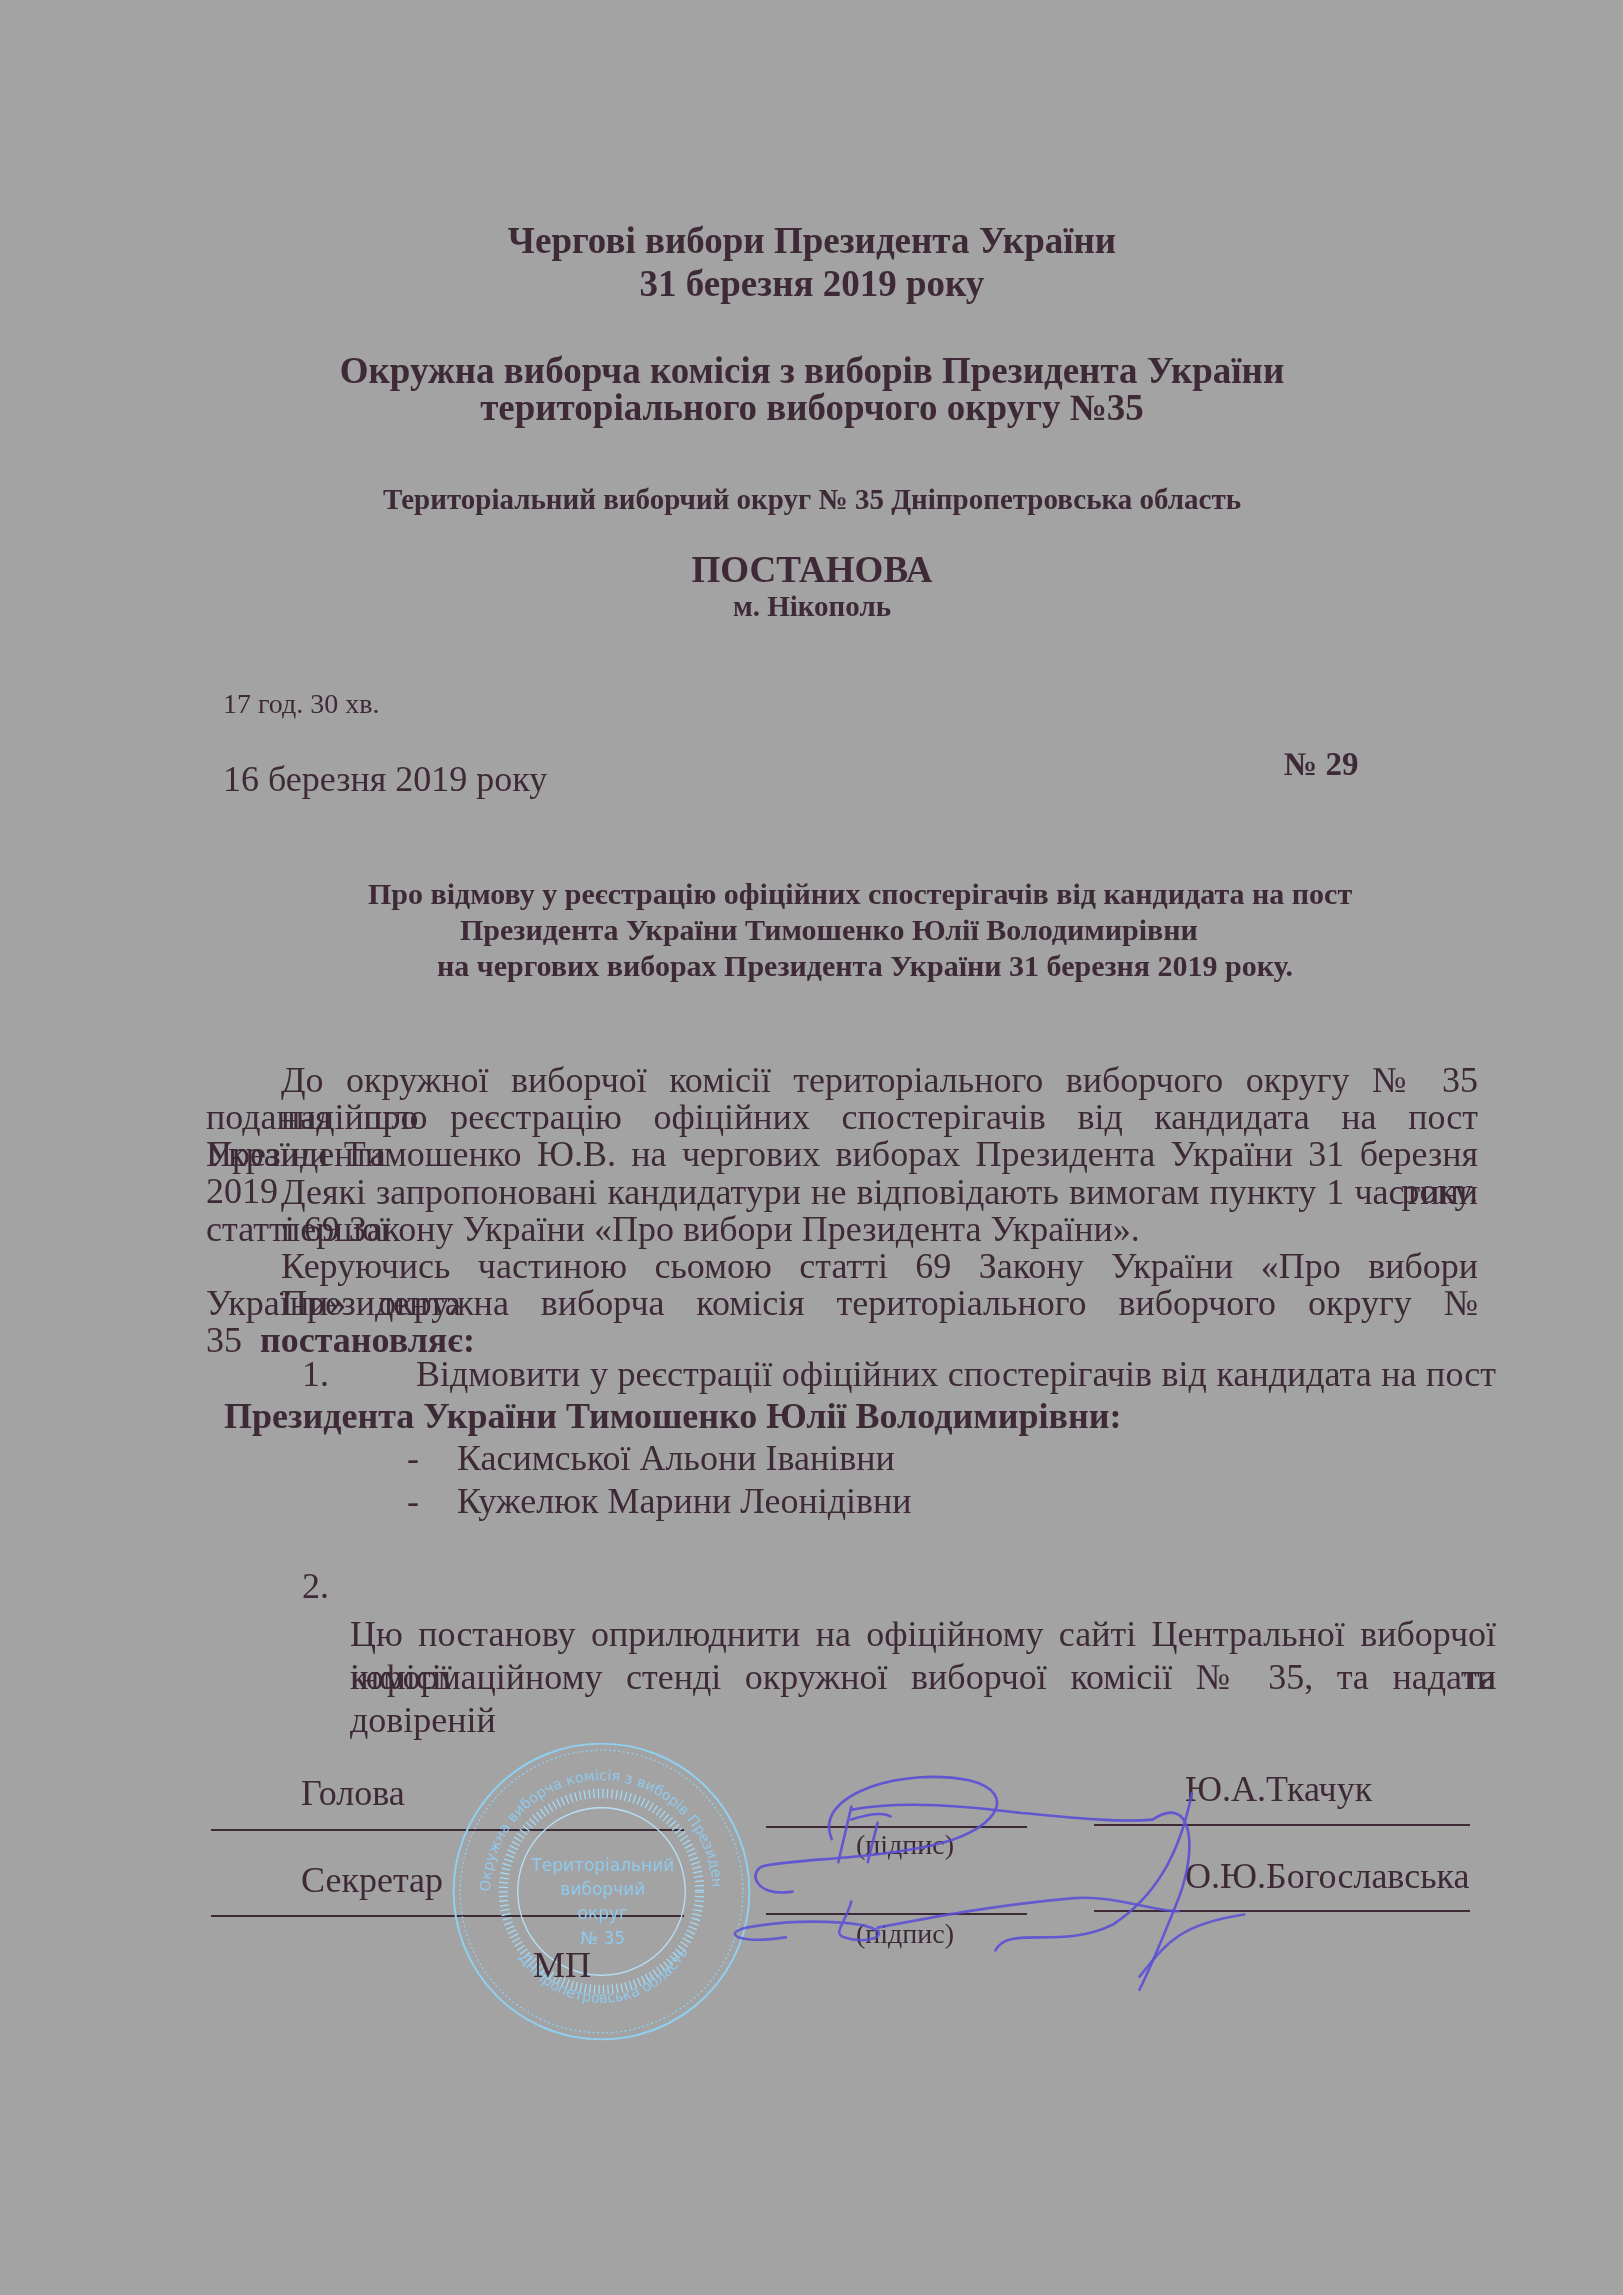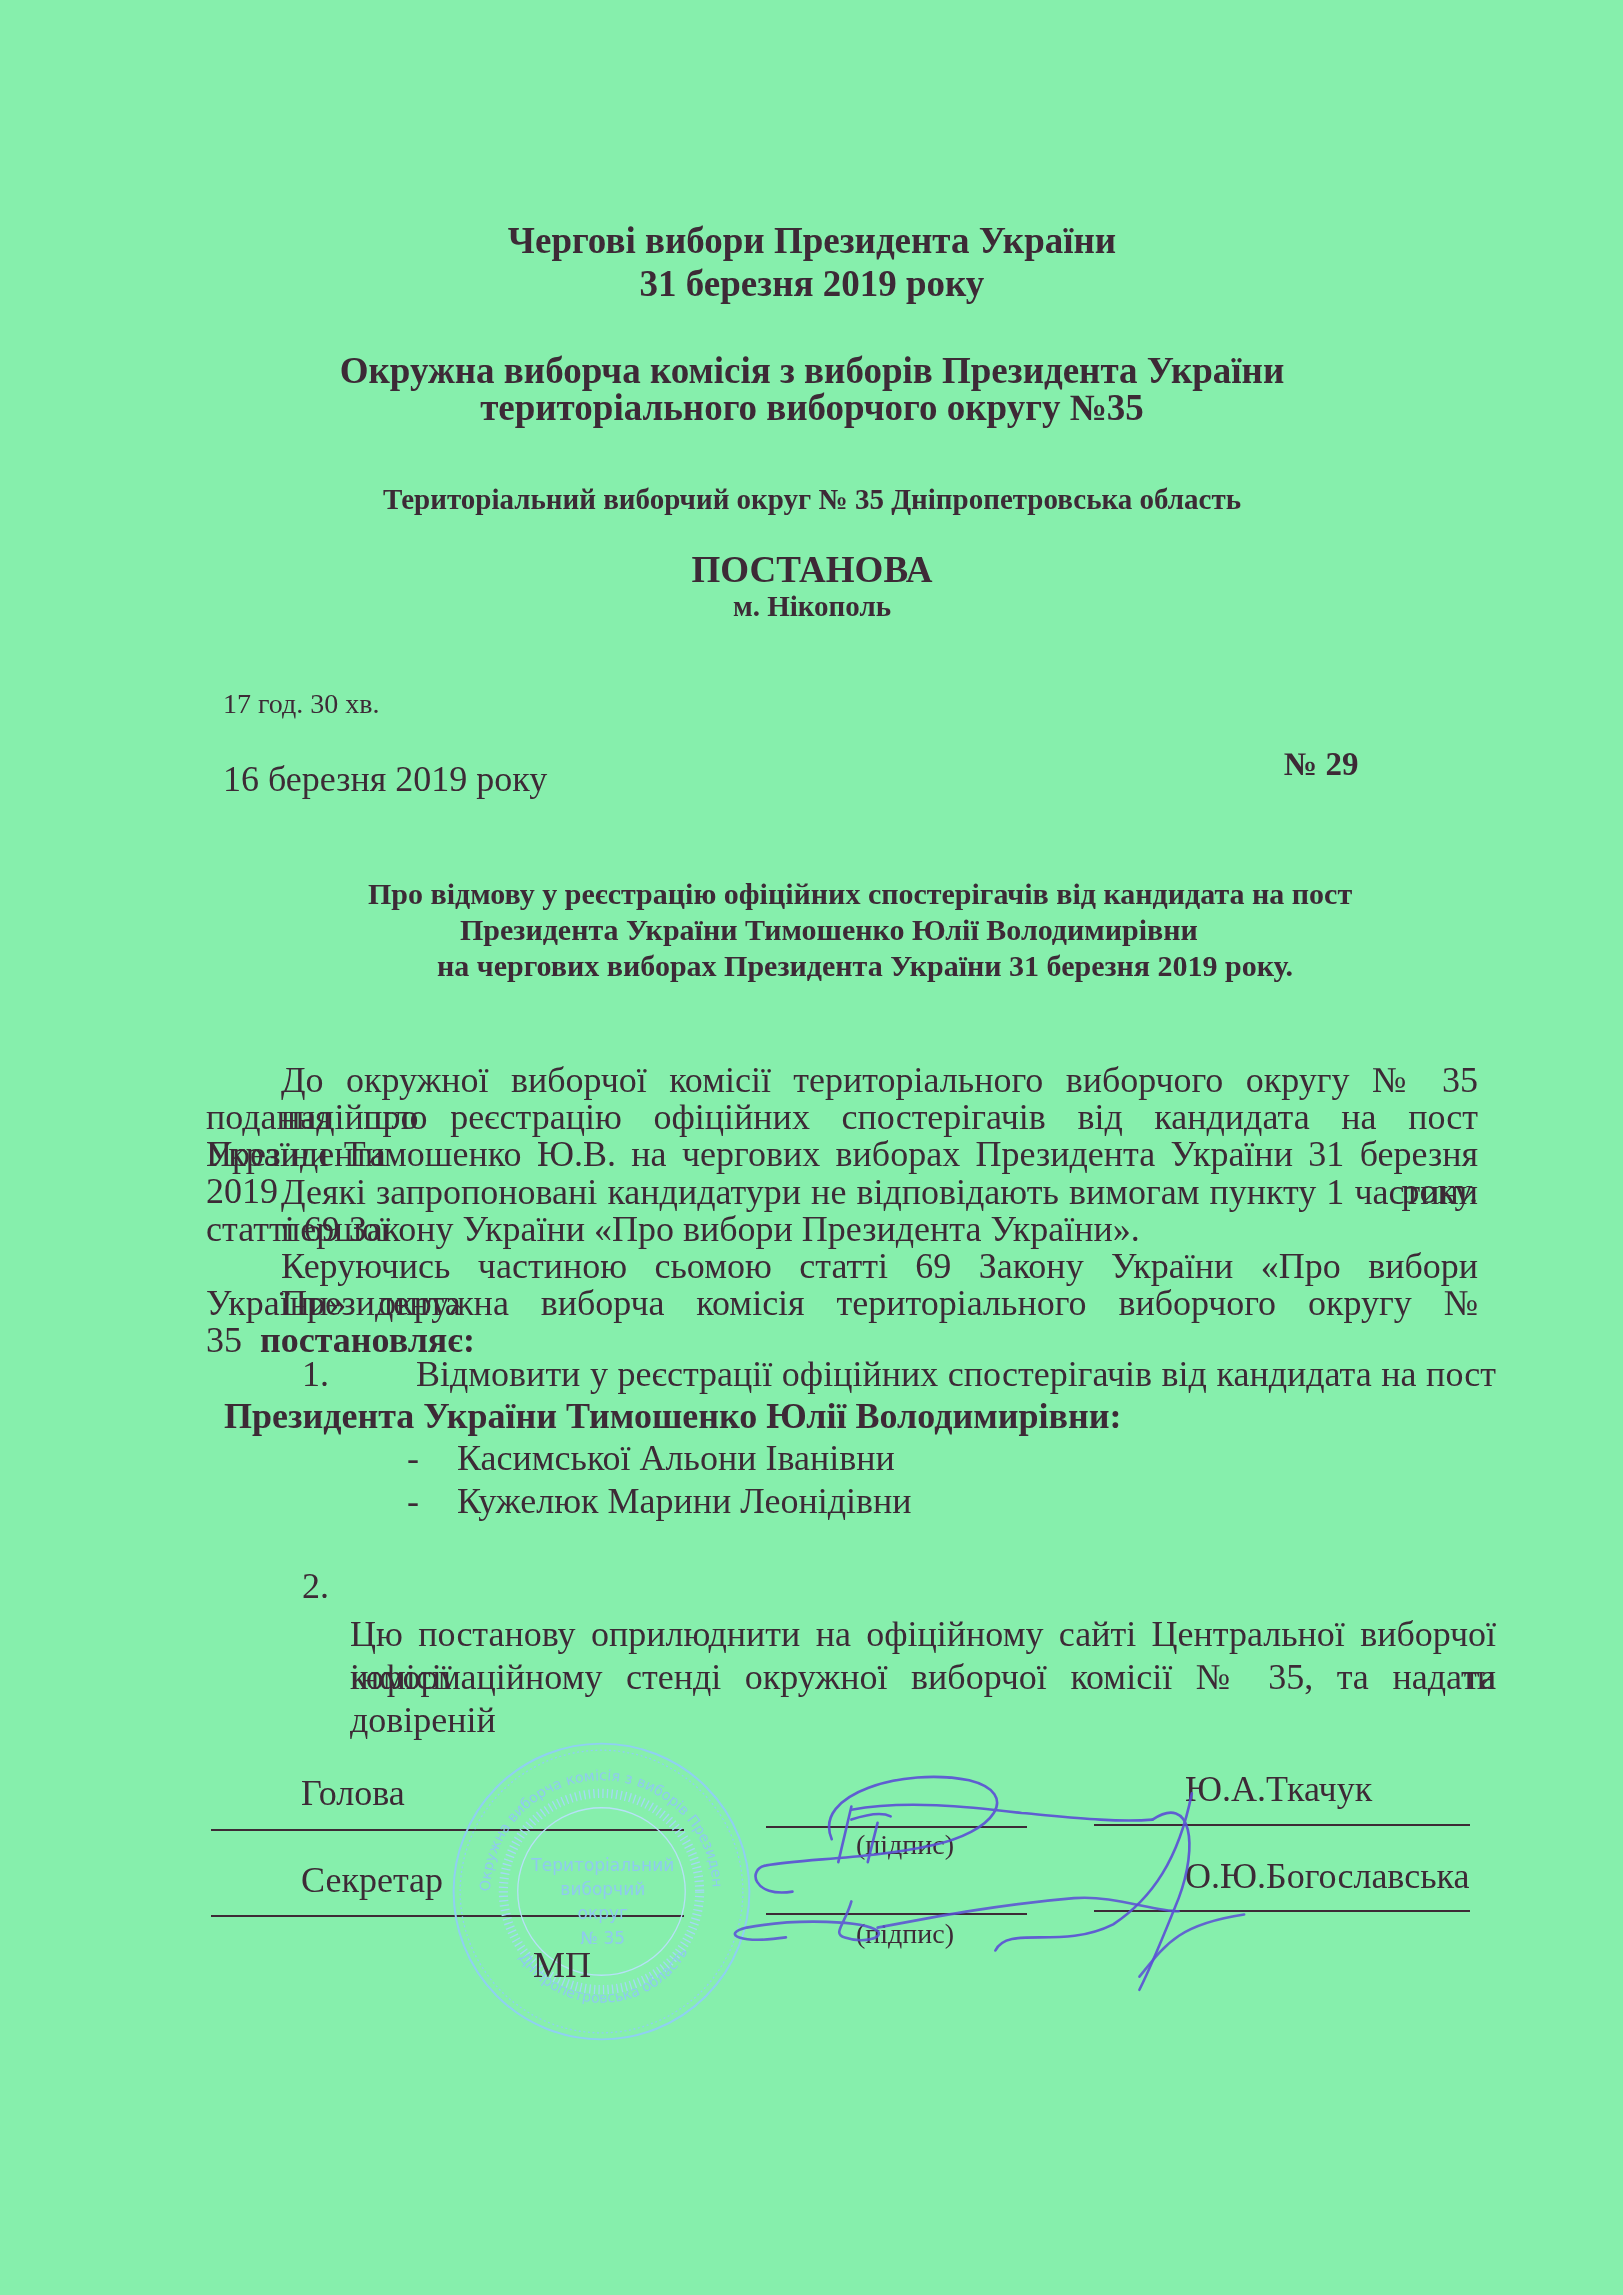--- a/index.html
+++ b/index.html
@@ -1,19 +1,19 @@
 <!DOCTYPE html>
 <html style="font-size:10.5px"><head>
 <meta charset="utf-8">
 <style>
   html, body { margin: 0; padding: 0; background: #ffffff; }
   body { width: 1624px; height: 2295px; position: relative; overflow: hidden; }
   .page {
     position: absolute; left: 0; top: 0; width: 1624px; height: 2295px;
-    background: #86efac;
+    background: #a3a3a3;
     color: #3d2a36;
     font-family: "Liberation Serif", "DejaVu Serif", serif;
   }
   .abs { position: absolute; white-space: nowrap; }
   .center { position: absolute; left: 0; width: 1624px; text-align: center; white-space: nowrap; }
   .bold { font-weight: bold; }
   .h1 { font-size: 37px; font-weight: bold; }
   .h2 { font-size: 37px; font-weight: bold; }
   .h3 { font-size: 29px; font-weight: bold; }
   .body { font-size: 36px; }

